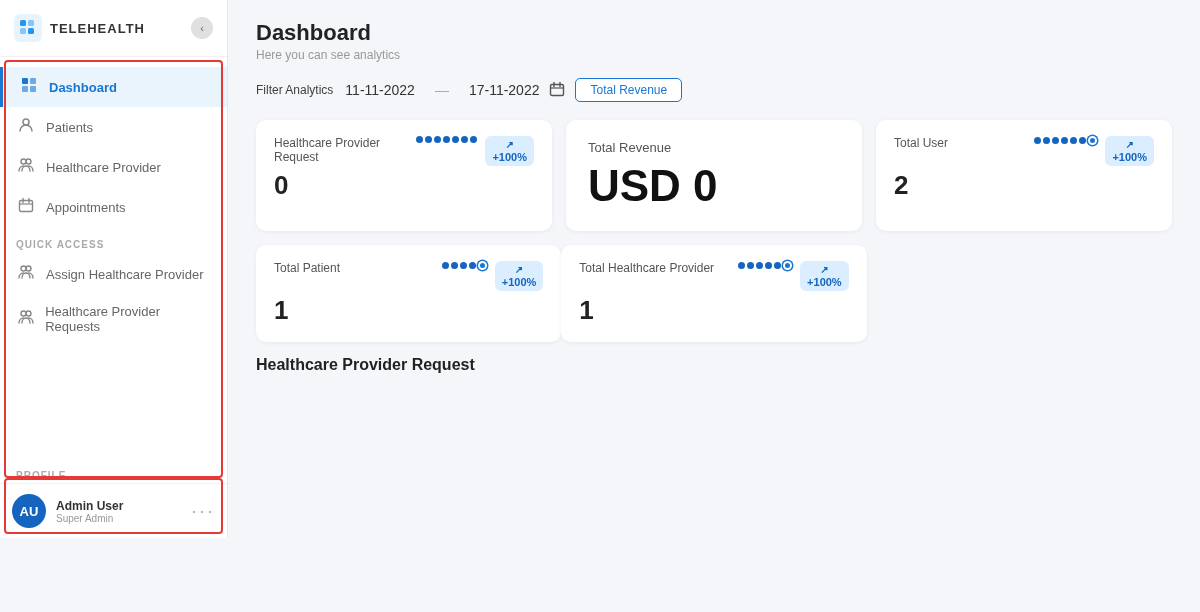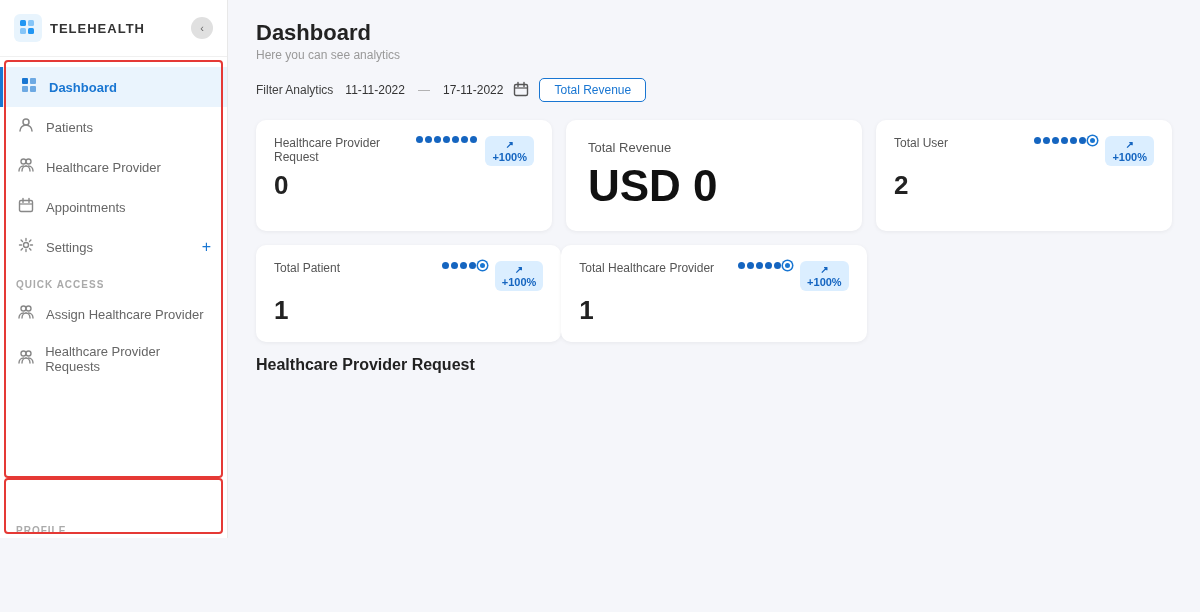--- a/index.html
+++ b/index.html
@@ -170,22 +170,22 @@
     .filter-bar {
       display: flex;
       align-items: center;
       gap: 10px;
       margin-bottom: 18px;
     }
     .filter-label { font-size: 12px; color: #404040; font-weight: 500; margin-right: 2px; }
     .date-range {
       display: flex;
       align-items: center;
-      gap: 13px;
-      font-size: 12px;
+      gap: 20px;
+      font-size: 14px;
       color: #333;
     }
     .date-dash { color: #aaa; }
     .calendar-icon { color: #666; font-size: 14px; cursor: pointer; }
     .filter-btn {
       border: 1.5px solid #1976d2;
       color: #1976d2;
       background: #fff;
       border-radius: 5px;
       padding: 4px 14px;
@@ -320,30 +320,20 @@
       <span class="nav-icon">
         <svg width="16" height="16" viewBox="0 0 16 16" fill="none">
           <rect x="1.5" y="3.5" width="13" height="11" rx="1.5" stroke="#888" stroke-width="1.4"></rect>
           <path d="M1.5 7h13" stroke="#888" stroke-width="1.2"></path>
           <path d="M5 1.5v4M11 1.5v4" stroke="#888" stroke-width="1.4" stroke-linecap="round"></path>
         </svg>
       </span>
       <span>Appointments</span>
     </div>
 
-    <div class="nav-item">
-      <span class="nav-icon">
-        <svg width="16" height="16" viewBox="0 0 16 16" fill="none">
-          <circle cx="8" cy="8" r="2.5" stroke="#888" stroke-width="1.4"></circle>
-          <path d="M8 1.5v2M8 12.5v2M1.5 8h2M12.5 8h2M3.1 3.1l1.4 1.4M11.5 11.5l1.4 1.4M3.1 12.9l1.4-1.4M11.5 4.5l1.4-1.4" stroke="#888" stroke-width="1.4" stroke-linecap="round"></path>
-        </svg>
-      </span>
-      <span>Settings</span>
-      <span class="nav-plus">+</span>
-    </div>
 
     <div class="section-label">QUICK ACCESS</div>
 
     <div class="nav-item">
       <span class="nav-icon">
         <svg width="16" height="16" viewBox="0 0 16 16" fill="none">
           <circle cx="5.5" cy="4.5" r="2.5" stroke="#888" stroke-width="1.4"></circle>
           <circle cx="10.5" cy="4.5" r="2.5" stroke="#888" stroke-width="1.4"></circle>
           <path d="M1 14c0-2.8 2-5 4.5-5" stroke="#888" stroke-width="1.4" stroke-linecap="round"></path>
           <path d="M15 14c0-2.8-2-5-4.5-5" stroke="#888" stroke-width="1.4" stroke-linecap="round"></path>
@@ -363,20 +353,28 @@
           <path d="M15 14c0-2.8-2-5-4.5-5" stroke="#888" stroke-width="1.4" stroke-linecap="round"></path>
           <path d="M8 9c2 0 4 2 4 5" stroke="#888" stroke-width="1.4" stroke-linecap="round"></path>
           <path d="M8 9c-2 0-4 2-4 5" stroke="#888" stroke-width="1.4" stroke-linecap="round"></path>
         </svg>
       </span>
       <span>Healthcare Provider Requests</span>
     </div>
   </div>
 
   <div class="profile-label">PROFILE</div>
+  <div class="profile-section">
+    <div class="avatar">AU</div>
+    <div class="profile-info">
+      <div class="profile-name">Admin User</div>
+      <div class="profile-role">Super Admin</div>
+    </div>
+    <div class="profile-dots">···</div>
+  </div>
   <div class="profile-outline"></div>
 </div>
 
 <div class="main">
 
   <div class="page-title">Dashboard</div>
   <div class="page-subtitle">Here you can see analytics</div>
 
   <div class="filter-bar">
     <span class="filter-label">Filter Analytics</span>

